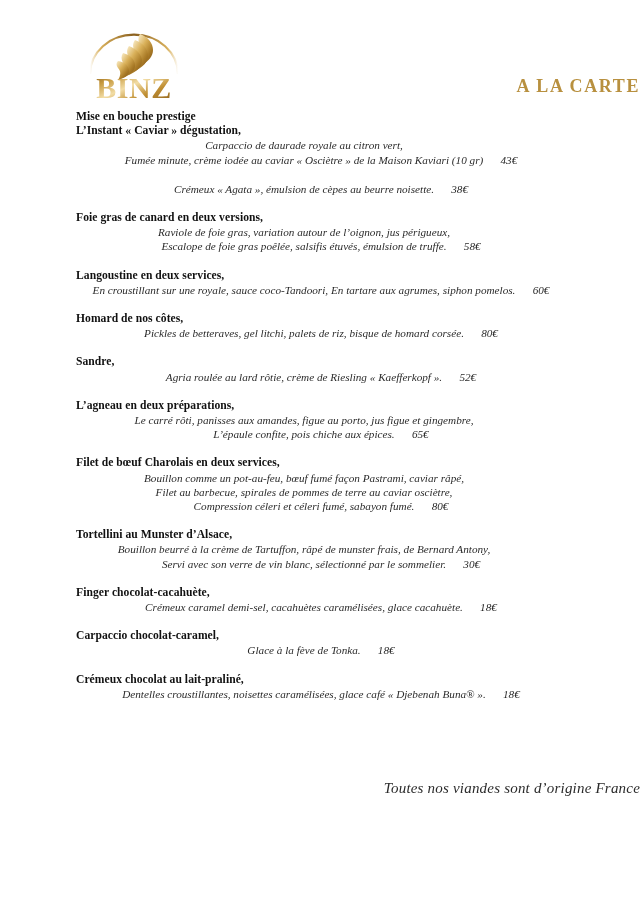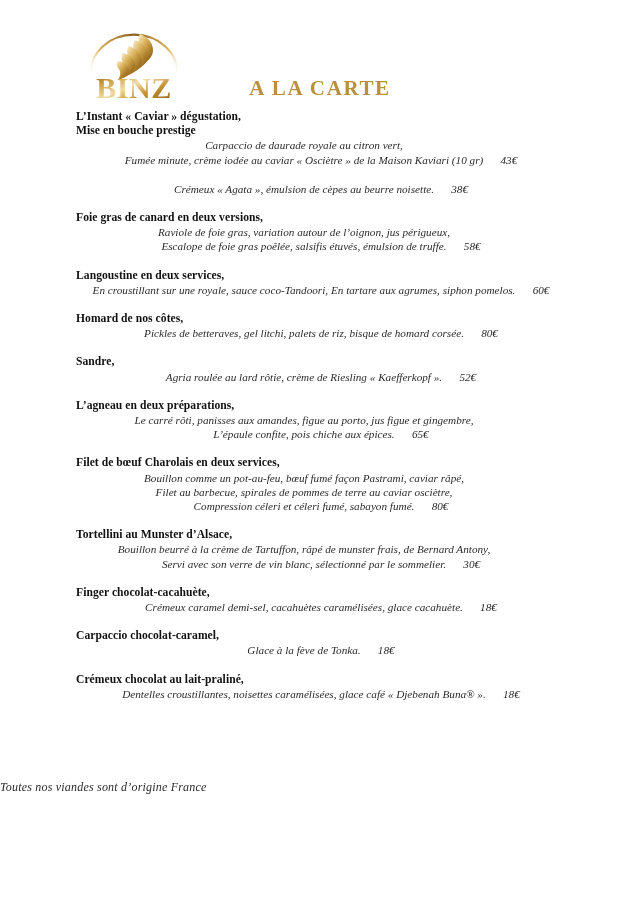--- a/index.html
+++ b/index.html
@@ -29,22 +29,22 @@
     width: 112px;
     height: 86px;
   }
   .logo svg { display: block; width: 112px; height: 86px; }
 
   .doc-title {
     position: absolute;
     left: 0;
     right: 0;
     top: 76px;
-    text-align: center;
-    font-size: 21px;
+    text-align: right;
+    font-size: 18px;
     font-weight: bold;
     letter-spacing: 1.6px;
     color: #b8903f;
     font-family: "Liberation Serif", "DejaVu Serif", serif;
   }
 
   
   .menu {
     position: absolute;
     left: 76px;
@@ -85,23 +85,23 @@
     padding-left: 10px;
     min-width: 34px;
   }
 
   
   .footer-note {
     position: absolute;
     left: 0;
     right: 0;
     top: 780px;
-    text-align: left;
+    text-align: right;
     font-style: italic;
-    font-size: 12px;
+    font-size: 15px;
     color: #2b2b2b;
     letter-spacing: 0.2px;
   }
 </style>
 </head>
 <body>
 
 <div class="header">
 
   <div class="logo">
@@ -141,22 +141,22 @@
 
       <text x="56" y="82" text-anchor="middle" font-family="Liberation Serif, DejaVu Serif, serif" font-size="30" font-weight="bold" letter-spacing="0.5" fill="url(#goldGrad)">BINZ</text>
     </svg>
   </div>
 
   <div class="doc-title">A LA CARTE</div>
 </div>
 
 <div class="menu">
     <div class="item">
+      <div class="item-heading">Mise en bouche prestige</div>
       <div class="item-heading">L’Instant « Caviar » dégustation,</div>
-      <div class="item-heading">Mise en bouche prestige</div>
       <div class="desc-row">
         <span class="desc-line">Carpaccio de daurade royale au citron vert,</span>
         <span class="price"></span>
       </div>
       <div class="desc-row">
         <span class="desc-line">Fumée minute, crème iodée au caviar « Osciètre » de la Maison Kaviari (10 gr)</span>
         <span class="price">43€</span>
       </div>
     </div>
     <div class="item">

